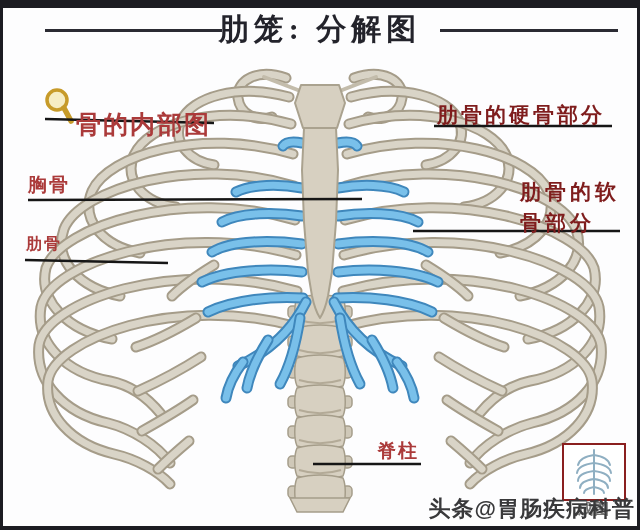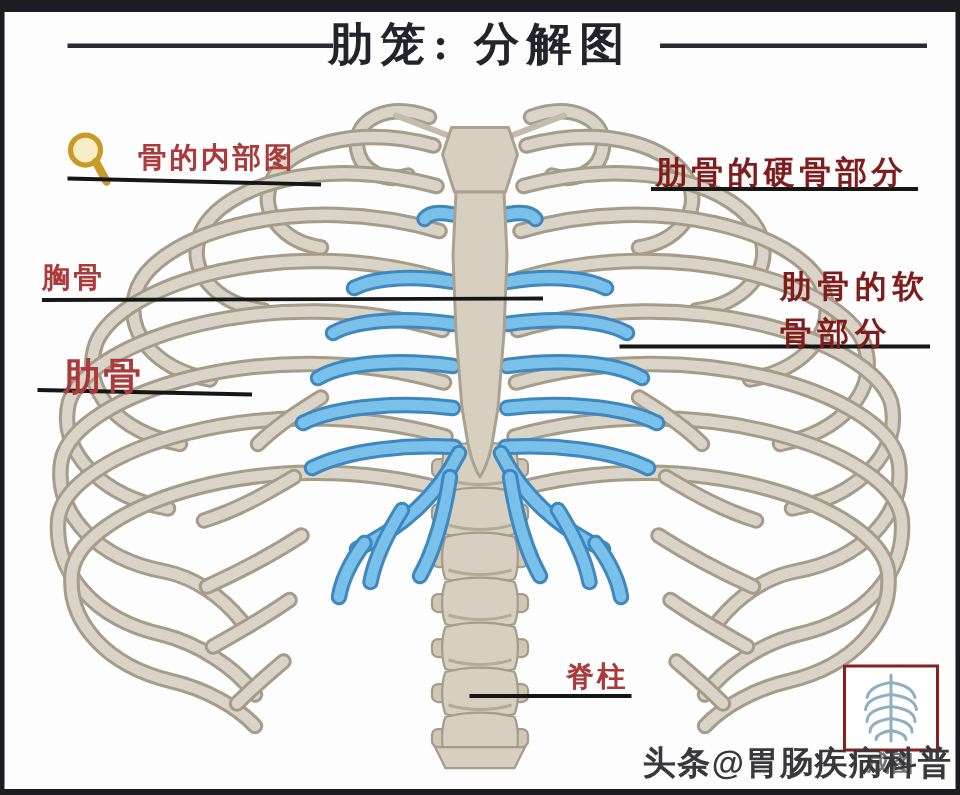--- a/index.html
+++ b/index.html
@@ -15,24 +15,24 @@
     font-family:"Liberation Serif",serif;font-weight:bold;font-size:30px;
     color:#23232b;letter-spacing:5px;
   }
   .tline{position:absolute;top:29px;height:3px;background:#2b2b33;}
   .tline.l{left:45px;width:177px;}
   .tline.r{left:440px;width:178px;}
   .art{position:absolute;left:0;top:0;width:640px;height:530px;}
   .lab{position:absolute;font-weight:bold;white-space:nowrap;}
   .red{color:#ab3a3a;}
   .dark{color:#7f1d1d;}
-  .lab-internal{left:76px;top:92px;font-size:19px;letter-spacing:2px;margin-left:16px;}
+  .lab-internal{left:76px;top:108px;font-size:25px;letter-spacing:2px;}
   .lab-hard{left:437px;top:101px;font-size:21px;letter-spacing:3px;}
   .lab-sternum{left:28px;top:172px;font-size:19px;letter-spacing:2px;text-align:right;}
-  .lab-rib{left:42px;top:234px;font-size:25px;letter-spacing:2px;}
+  .lab-rib{left:26px;top:234px;font-size:16px;letter-spacing:2px;}
   .lab-soft{left:520px;top:176px;font-size:21px;letter-spacing:4px;line-height:31px;}
   .lab-spine{left:377px;top:438px;font-size:19px;letter-spacing:2px;}
   .logo-box{
     position:absolute;left:562px;top:443px;width:64px;height:58px;
     border:2px solid #8a1f1f;background:#ffffff;box-sizing:border-box;
   }
   .logo-cap{
     position:absolute;left:578px;top:500px;font-size:15px;font-weight:bold;
     color:#737373;letter-spacing:1px;white-space:nowrap;
   }

